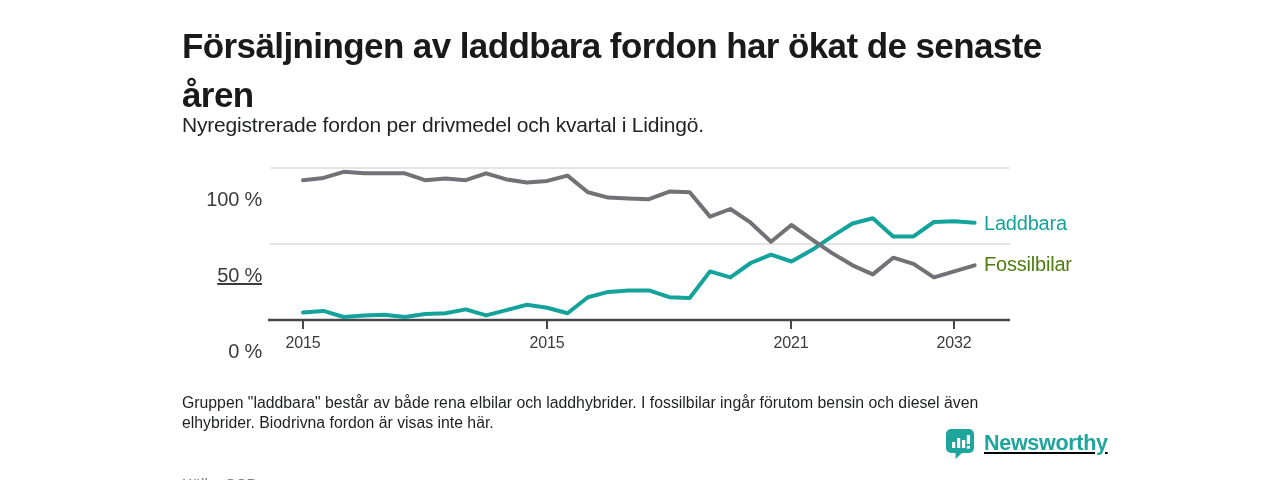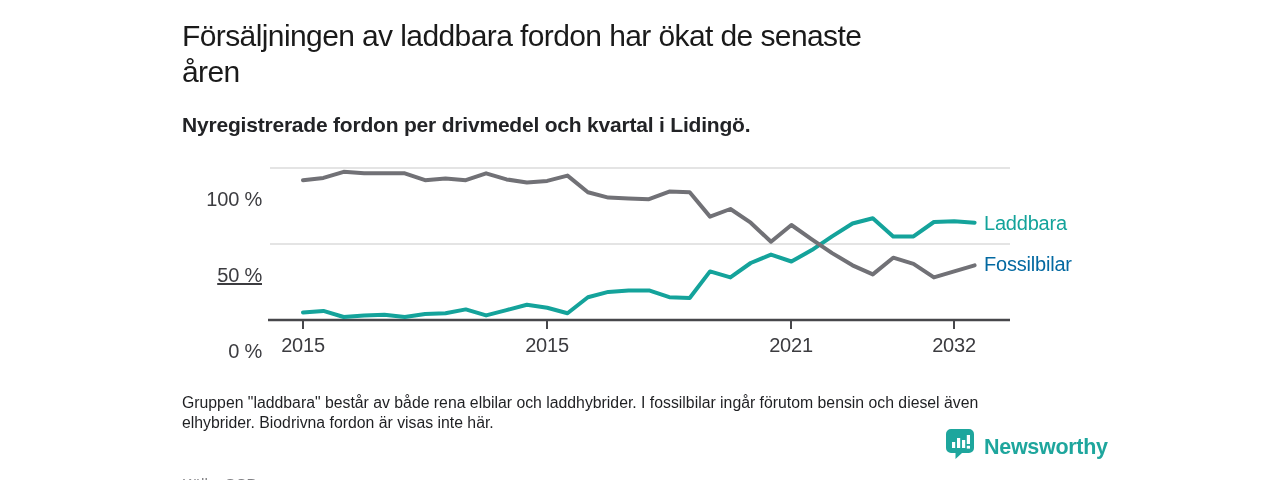--- a/index.html
+++ b/index.html
@@ -1,39 +1,39 @@
 <!DOCTYPE html>
 <html><head>
 <meta charset="utf-8">
 <style>
   html,body{margin:0;padding:0;background:#ffffff;}
   body{width:1280px;height:480px;position:relative;overflow:hidden;
        font-family:"Liberation Sans",sans-serif;-webkit-font-smoothing:antialiased;}
   .abs{position:absolute;}
-  .title{left:182px;top:-2px;width:900px;font-size:30px;font-weight:400;color:#1a1a1a;
-         line-height:36px;letter-spacing:-0.6px;white-space:pre-line;}
-  .subtitle{left:182px;top:92px;width:900px;font-size:21px;font-weight:700;color:#222326;
+  .title{left:182px;top:-2px;width:900px;font-size:35px;font-weight:700;color:#1a1a1a;
+         line-height:49px;letter-spacing:-0.6px;white-space:pre-line;}
+  .subtitle{left:182px;top:92px;width:900px;font-size:21px;font-weight:400;color:#222326;
             letter-spacing:-0.2px;}
   #plot{left:0;top:0;}
   .ylab{width:80px;text-align:right;font-size:20px;color:#3c3c40;letter-spacing:-0.2px;margin-top:31px;}
   .ylab-100{left:182px;top:157px;}
   .ylab-50{left:182px;top:233px;text-decoration:underline;}
   .ylab-0{left:182px;top:309px;}
-  .xlab{width:70px;text-align:center;font-size:20px;color:#3c3c40;letter-spacing:-0.2px;}
+  .xlab{width:70px;text-align:center;font-size:16px;color:#3c3c40;letter-spacing:-0.2px;}
   .xlab-0{left:268px;top:334px;}
   .xlab-1{left:512px;top:334px;}
   .xlab-2{left:756px;top:334px;text-align:center;}
   .xlab-3{left:919px;top:334px;}
   .legend{font-size:20px;letter-spacing:-0.2px;}
   .legend-laddbara{left:984px;top:212px;color:#14a39b;}
   .legend-fossilbilar{left:984px;top:253px;color:#7a7a7e;}
   .footnote{left:182px;top:377px;width:900px;font-size:15.8px;line-height:20px;color:#1f2023;
             white-space:pre-line;}
   .source{left:182px;top:459px;font-size:15.5px;color:#808084;}
-  .brand{left:945px;top:428px;display:flex;align-items:flex-end;}
+  .brand{left:945px;top:428px;display:flex;align-items:flex-start;text-decoration:underline;}
   .brand-text{margin-left:9px;margin-top:3px;font-size:21.5px;font-weight:600;
               color:#1ea69d;letter-spacing:-0.3px;}
 </style>
 </head>
 <body>
 
 <main>
 
   <h1 class="abs title">Försäljningen av laddbara fordon har ökat de senaste
 åren</h1>
@@ -56,21 +56,21 @@
   <div class="abs ylab ylab-100">100 %</div>
   <div class="abs ylab ylab-50">50 %</div>
   <div class="abs ylab ylab-0">0 %</div>
 
   <div class="abs xlab xlab-0">2015</div>
   <div class="abs xlab xlab-1">2015</div>
   <div class="abs xlab xlab-2">2021</div>
   <div class="abs xlab xlab-3">2032</div>
 
   <div class="abs legend legend-laddbara" style="color: rgb(20, 163, 155);">Laddbara</div>
-  <div class="abs legend legend-fossilbilar" style="color: #0369a1;">Fossilbilar</div>
+  <div class="abs legend legend-fossilbilar" style="color: #4d7c0f;">Fossilbilar</div>
 
   <p class="abs footnote">Gruppen "laddbara" består av både rena elbilar och laddhybrider. I fossilbilar ingår förutom bensin och diesel även
 elhybrider. Biodrivna fordon är visas inte här.</p>
   <p class="abs source">Källa: SCB</p>
 
   <div class="abs brand">
     <svg width="30" height="32" viewBox="0 0 30 32" xmlns="http://www.w3.org/2000/svg">
       <path d="M6 1 h18 a5 5 0 0 1 5 5 v14 a5 5 0 0 1 -5 5 h-7 l-6.5 6 v-6 h-4.5 a5 5 0 0 1 -5 -5 v-14 a5 5 0 0 1 5 -5 z" fill="#1ea69d"></path>
       <rect x="7" y="14" width="3.2" height="6" fill="#ffffff"></rect>
       <rect x="12" y="10" width="3.2" height="10" fill="#ffffff"></rect>

